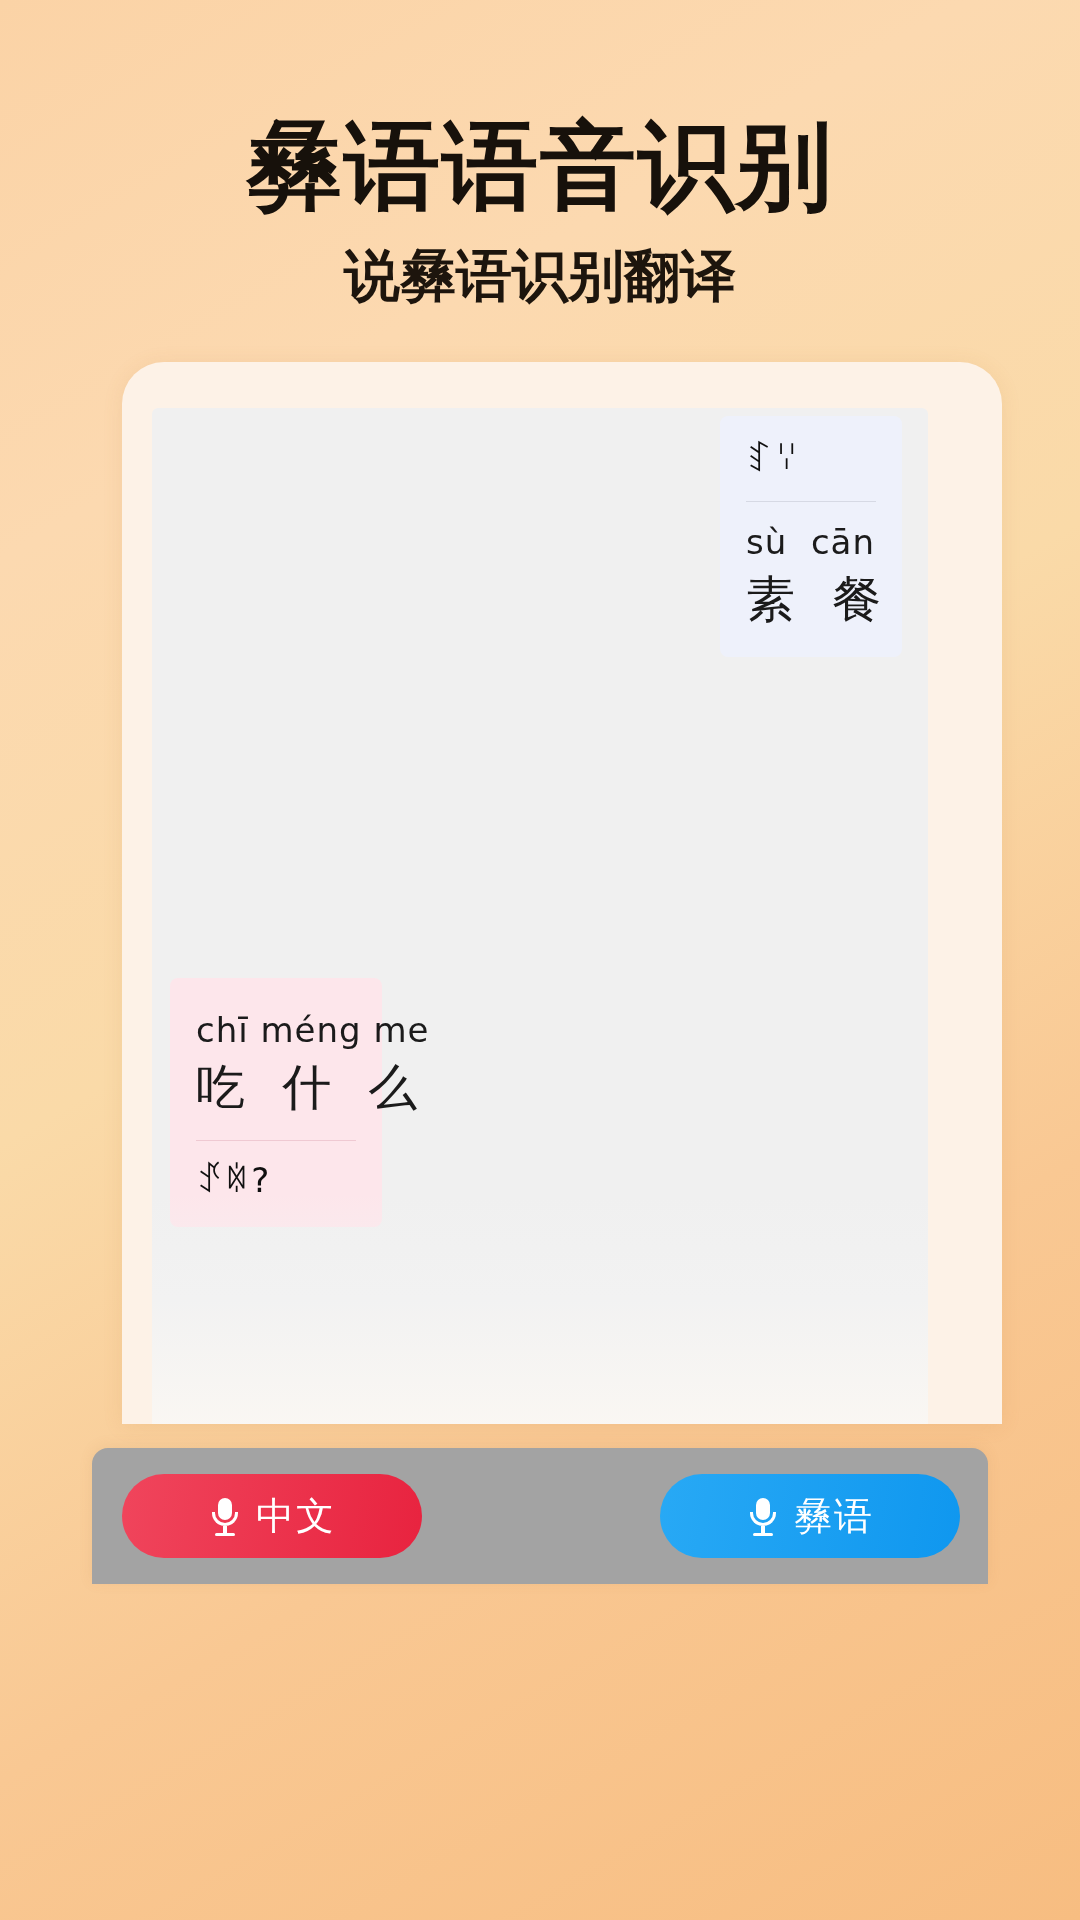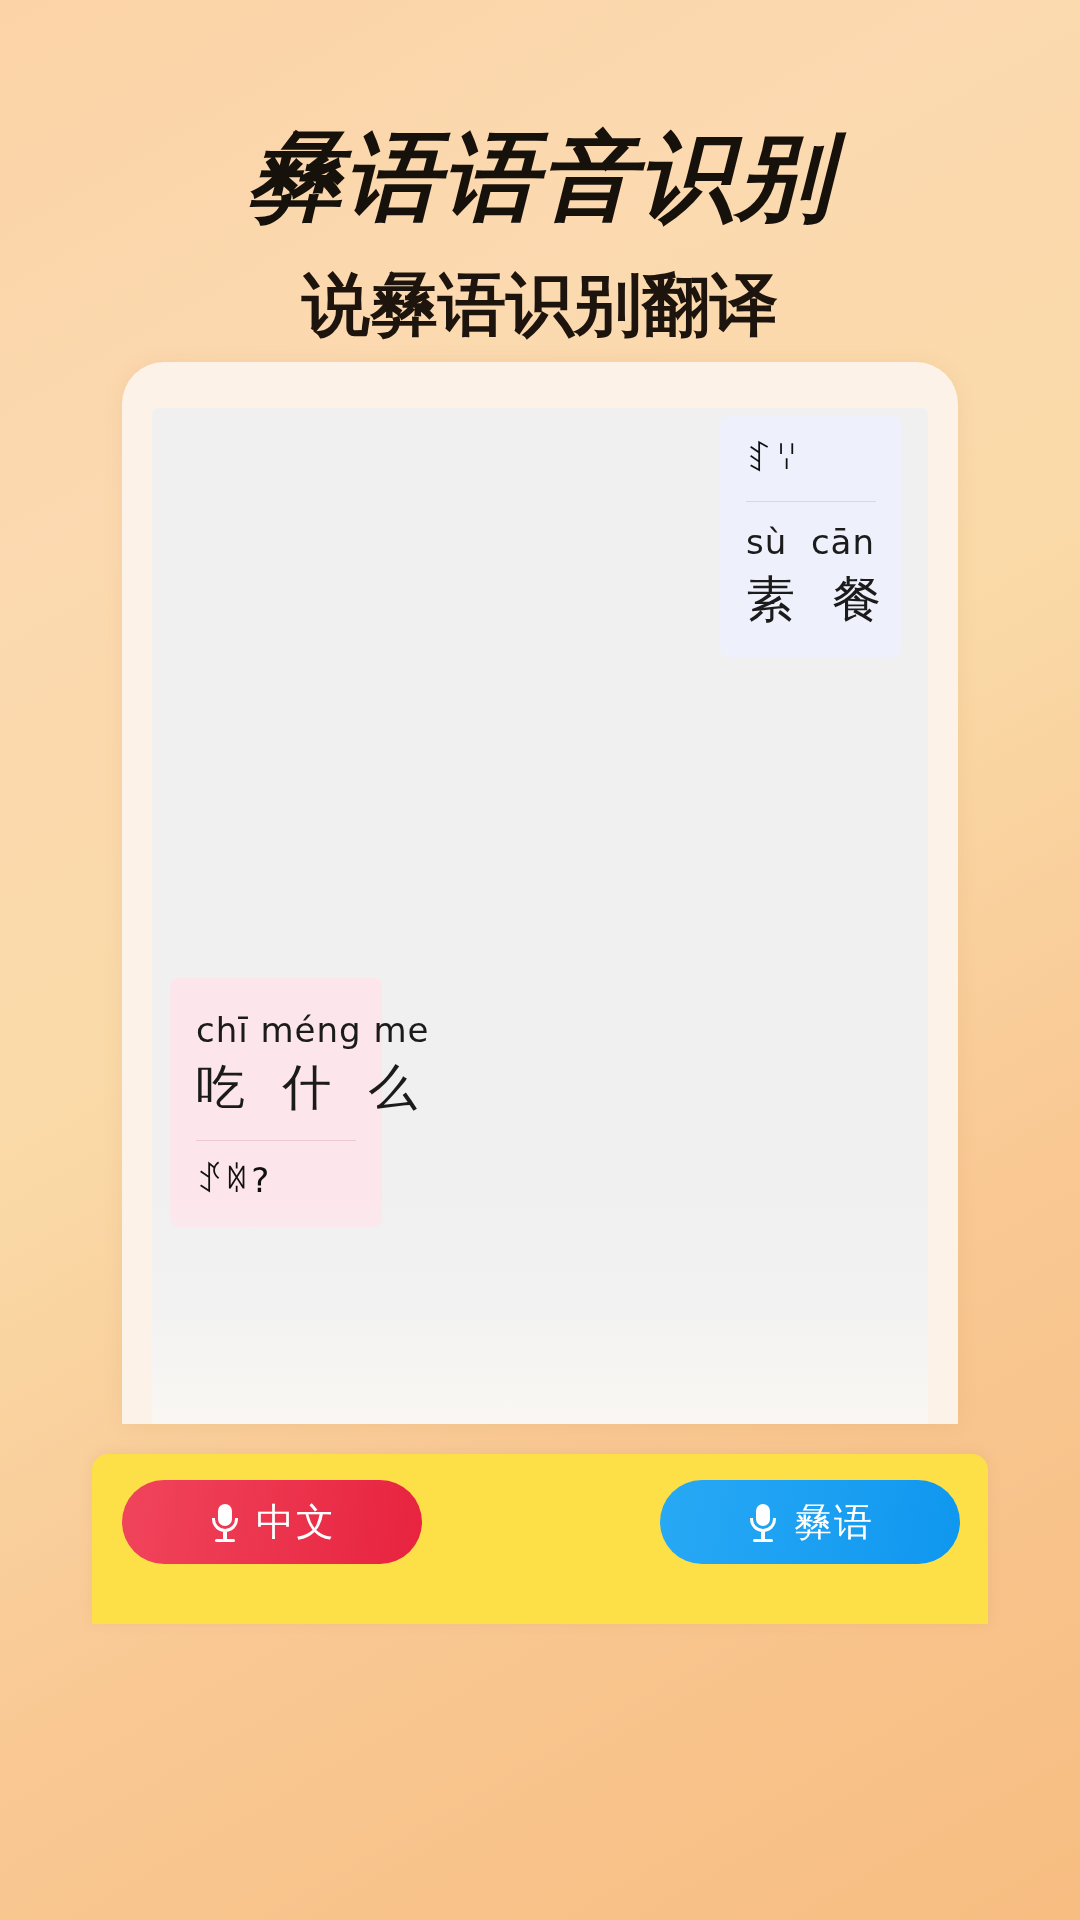--- a/index.html
+++ b/index.html
@@ -17,50 +17,50 @@
 
   
   .header {
     position: absolute;
     top: 0;
     left: 0;
     width: 1080px;
     text-align: center;
   }
   .app-title {
-    margin: 15px;
+    margin: 4px;
     padding-top: 112px;
     font-family: "DejaVu Sans", sans-serif;
     font-weight: bold;
     font-size: 96px;
     line-height: 1.05;
     letter-spacing: 2px;
     color: #17110b;
-    font-style: italic;
   }
   .app-subtitle {
     margin: 0;
     padding-top: 24px;
     font-family: "DejaVu Serif", serif;
     font-weight: bold;
-    font-size: 68px;
+    font-size: 56px;
     line-height: 1.1;
     color: #1d150d;
   }
 
   
   .phone {
     position: absolute;
     left: 122px;
     top: 362px;
     width: 836px;
     height: 1062px;
     background: #fdf2e7;
     border-radius: 42px 42px 0 0;
     box-shadow: 0 2px 20px rgba(180,120,60,0.12);
+    padding-left: 44px;
   }
   .screen {
     position: absolute;
     left: 30px;
     top: 46px;
     width: 776px;
     height: 1016px;
     background: #f0f0f0;
     border-radius: 6px 6px 0 0;
     overflow: hidden;
@@ -133,25 +133,24 @@
   #bubble-1 { right: 32px; top: 198px; width: 174px; }
   #bubble-2 { right: 58px; top: 386px; width: 196px; }
   #bubble-3 { left: 18px;  top: 570px; width: 212px; }
 
   
   .bottom-bar {
     position: absolute;
     left: 92px;
     top: 1448px;
     width: 896px;
-    height: 170px;
-    background: #fde047;
+    height: 136px;
+    background: #a3a3a3;
     border-radius: 16px 16px 0 0;
     box-shadow: 0 -2px 14px rgba(160,110,60,0.10);
-    margin-top: 6px;
   }
   .mic-btn {
     position: absolute;
     top: 26px;
     width: 300px;
     height: 84px;
     border: none;
     border-radius: 42px;
     display: flex;
     align-items: center;

